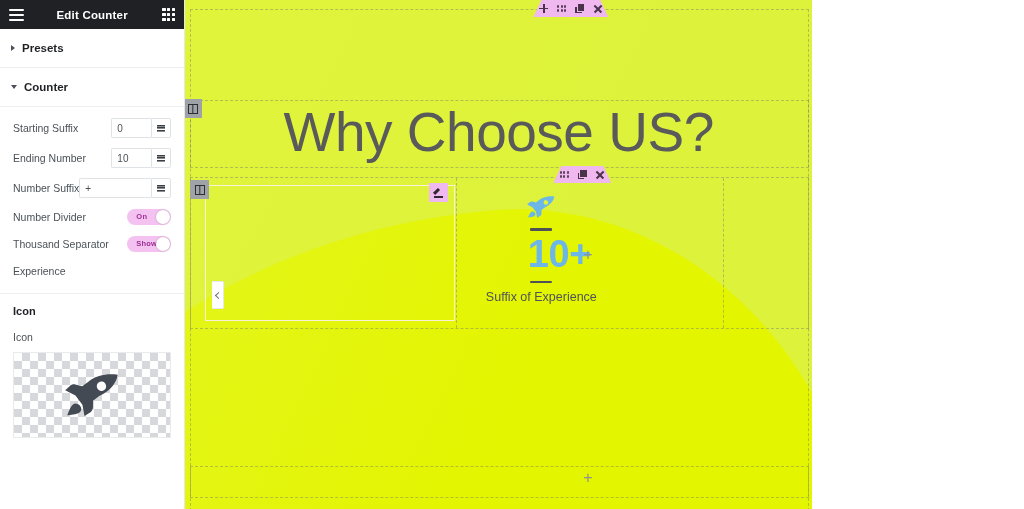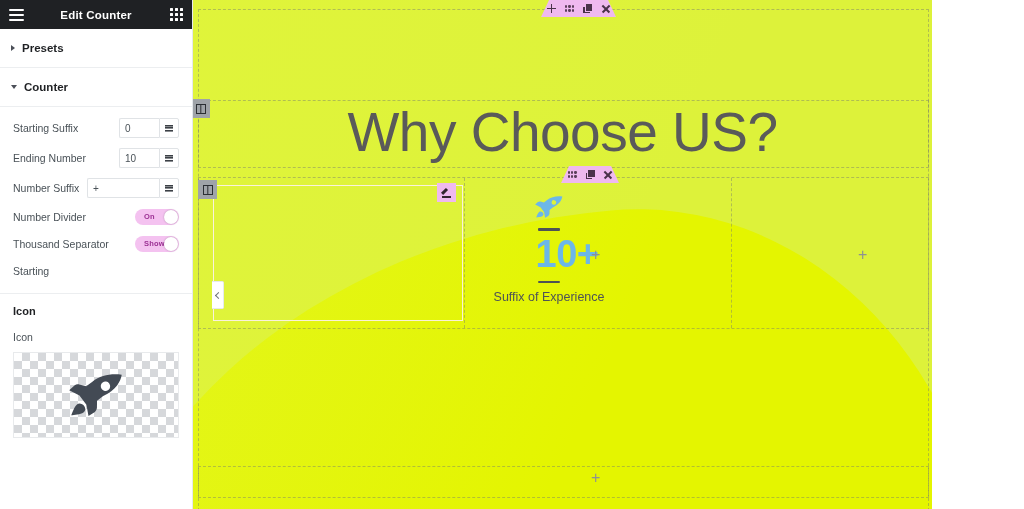--- a/index.html
+++ b/index.html
@@ -1,21 +1,21 @@
 <!DOCTYPE html>
 <html><head>
 <meta charset="utf-8">
 <style>
   * { margin:0; padding:0; box-sizing:border-box; }
   html, body {
     width:1024px; height:509px; overflow:hidden;
     font-family:"Liberation Sans", sans-serif;
     background:#fff;
   }
-  #app { position:relative; width:932px; height:509px; display:flex; }
+  #app { position:relative; width:812px; height:509px; display:flex; }
 
   
   #panel {
     width:212px; height:509px; background:#ffffff;
     border-right:1px solid #e6e9ec;
     display:flex; flex-direction:column; position:relative; z-index:40;
   }
   .panel-header {
     height:29px; background:#1f2124; color:#fff;
     display:flex; align-items:center; justify-content:space-between;
@@ -313,21 +313,21 @@
 
         <div class="row">
           <span class="row-label">Thousand Separator</span>
           <span class="switch">
             <span class="txt">Show</span>
             <span class="knob"></span>
           </span>
         </div>
 
         <div class="row">
-          <span class="row-label">Starting</span>
+          <span class="row-label">Experience</span>
         </div>
 
         <div class="divider-line"></div>
 
         <div class="group-title">Icon</div>
 
 
         <div class="row" style="padding-bottom:0">
           <span class="row-label">Icon</span>
         </div>

